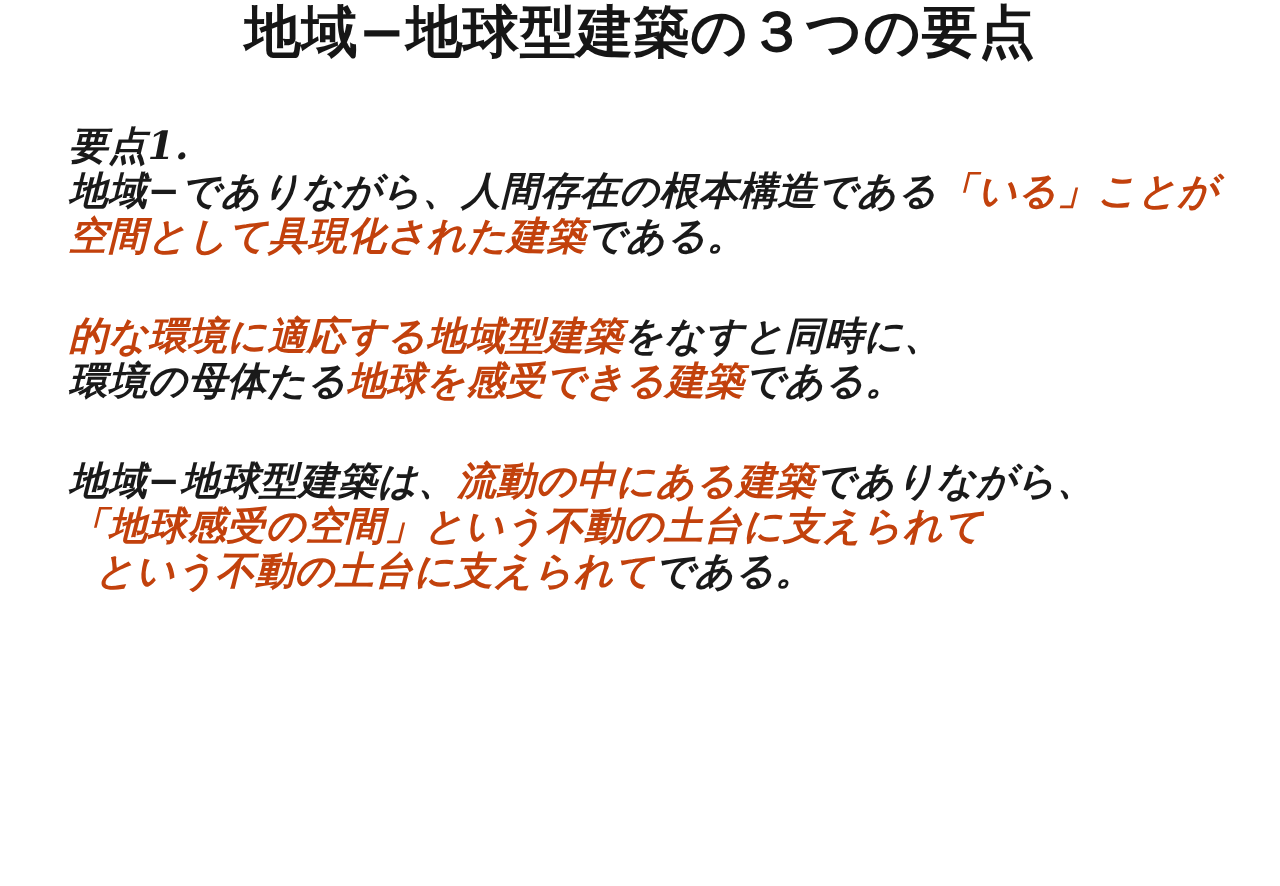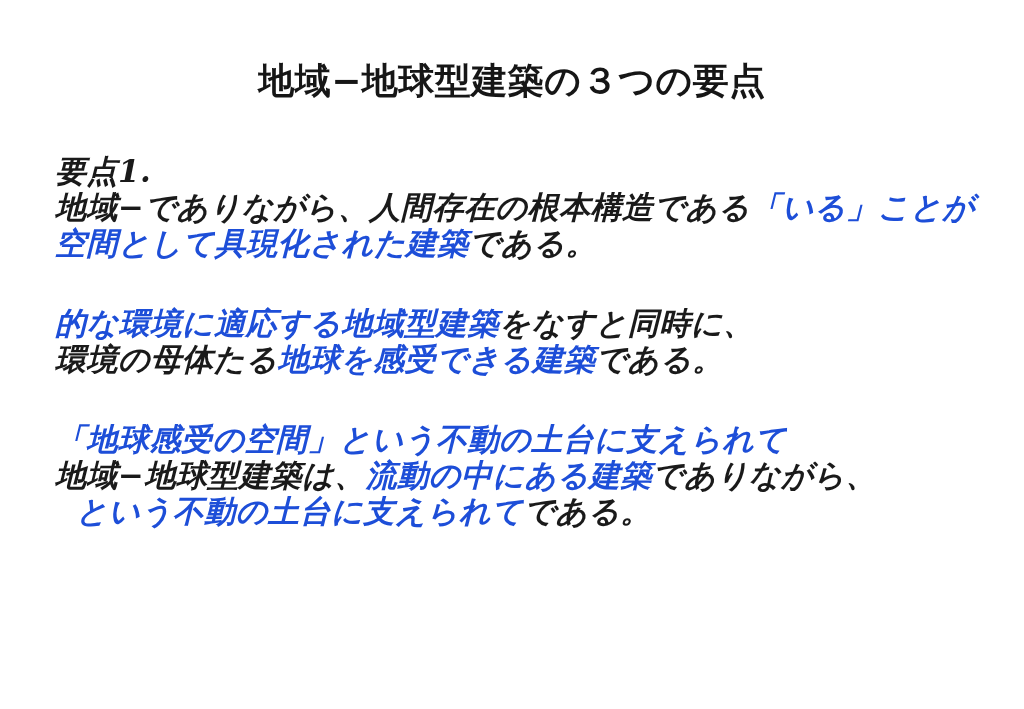--- a/index.html
+++ b/index.html
@@ -15,23 +15,22 @@
     font-weight: bold;
     color: #1a1a1a;
   }
   .slide {
     position: relative;
     width: 1024px;
     height: 709px;
     background: #ffffff;
   }
   .title {
-    margin: 16px;
-    padding-top: 38px;
-    font-size: 36px;
+    margin: 0;
+    font-size: 45px;
     line-height: 52px;
     text-align: center;
     font-weight: bold;
     letter-spacing: 0.5px;
     color: #161616;
   }
   .content {
     margin: 47px 20px 0 55px;
     font-style: italic;
   }
@@ -42,21 +41,21 @@
     margin: 0;
     font-size: 31px;
     line-height: 36px;
     white-space: nowrap;
     letter-spacing: 0.5px;
   }
   .line.indented {
     padding-left: 21px;
   }
   [data-color="black"] { color: #1a1a1a; }
-  [data-color="red"]   { color: #1d4ed8; text-align: center; }
+  [data-color="red"]   { color: #c2410c; text-align: center; }
 </style>
 </head>
 <body>
 
 <main class="slide">
 
   <h1 class="title">地域−地球型建築の３つの要点</h1>
 
   <div class="content">
 
@@ -76,24 +75,24 @@
       <p class="line">
         <span data-color="red">的な環境に適応する地域型建築</span><span data-color="black">をなすと同時に、</span>
       </p>
       <p class="line">
         <span data-color="black">環境の母体たる</span><span data-color="red">地球を感受できる建築</span><span data-color="black">である。</span>
       </p>
     </section>
 
     <section class="point">
       <p class="line">
-        <span data-color="red">「地球感受の空間」という不動の土台に支えられて</span>
+        <span data-color="black">地域−地球型建築は、</span><span data-color="red">流動の中にある建築</span><span data-color="black">でありながら、</span>
       </p>
       <p class="line">
-        <span data-color="black">地域−地球型建築は、</span><span data-color="red">流動の中にある建築</span><span data-color="black">でありながら、</span>
+        <span data-color="red">「地球感受の空間」という不動の土台に支えられて</span>
       </p>
       <p class="line indented">
         <span data-color="red">という不動の土台に支えられて</span><span data-color="black">である。</span>
       </p>
     </section>
 
   </div>
 </main>
 
 </body></html>

